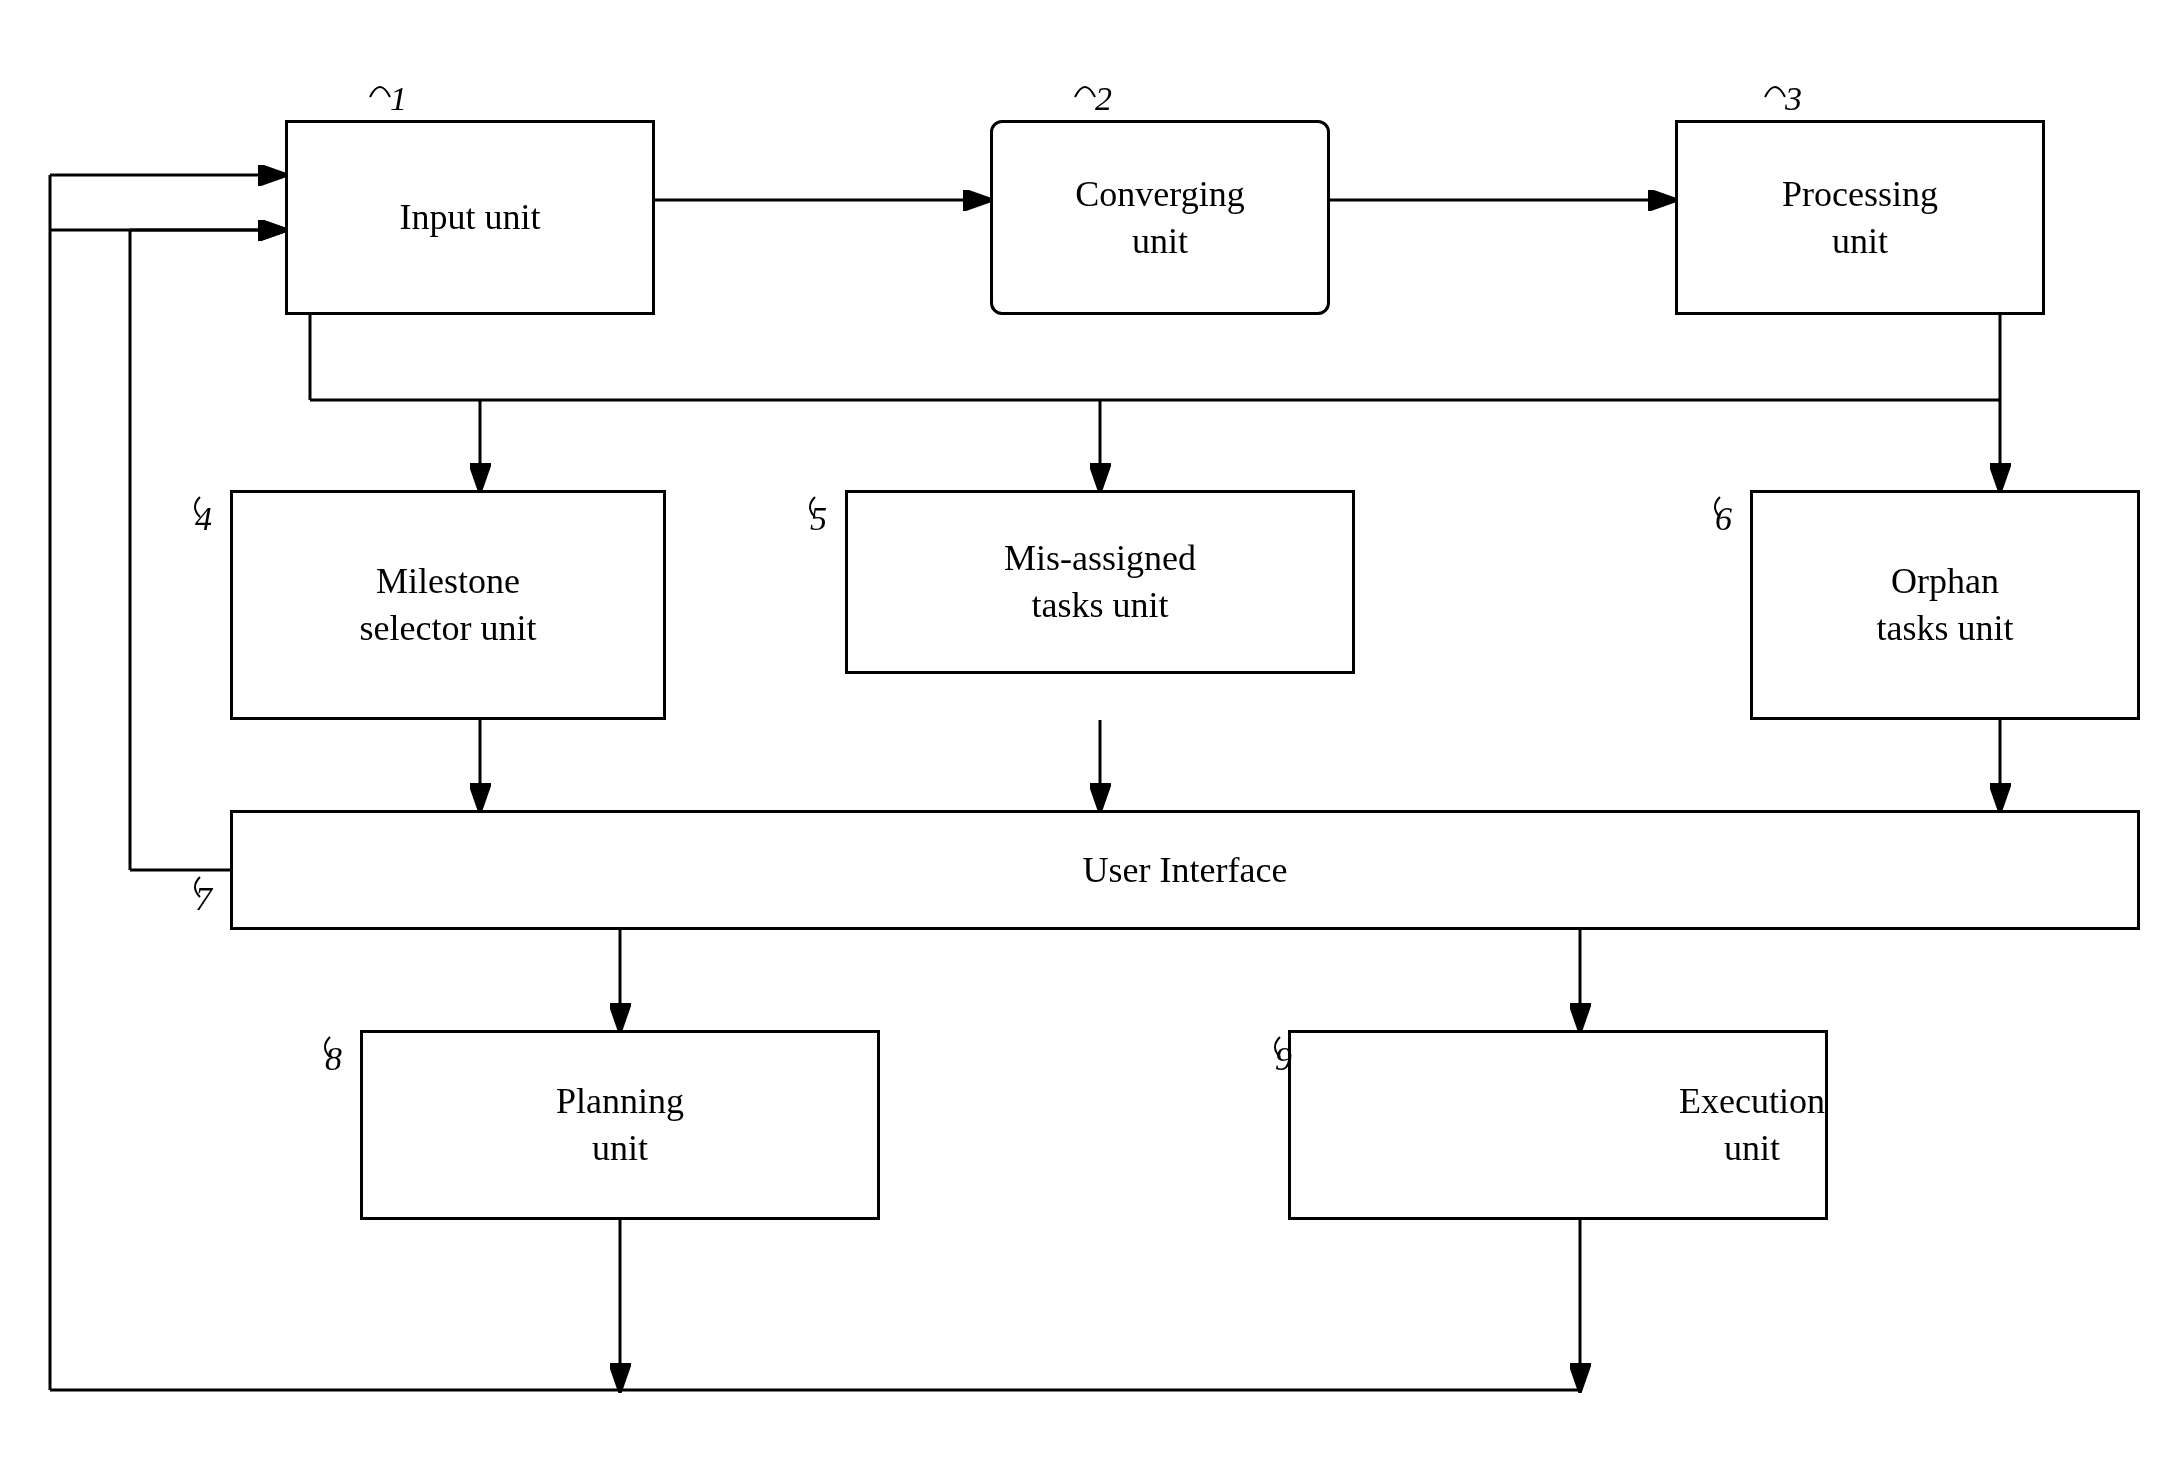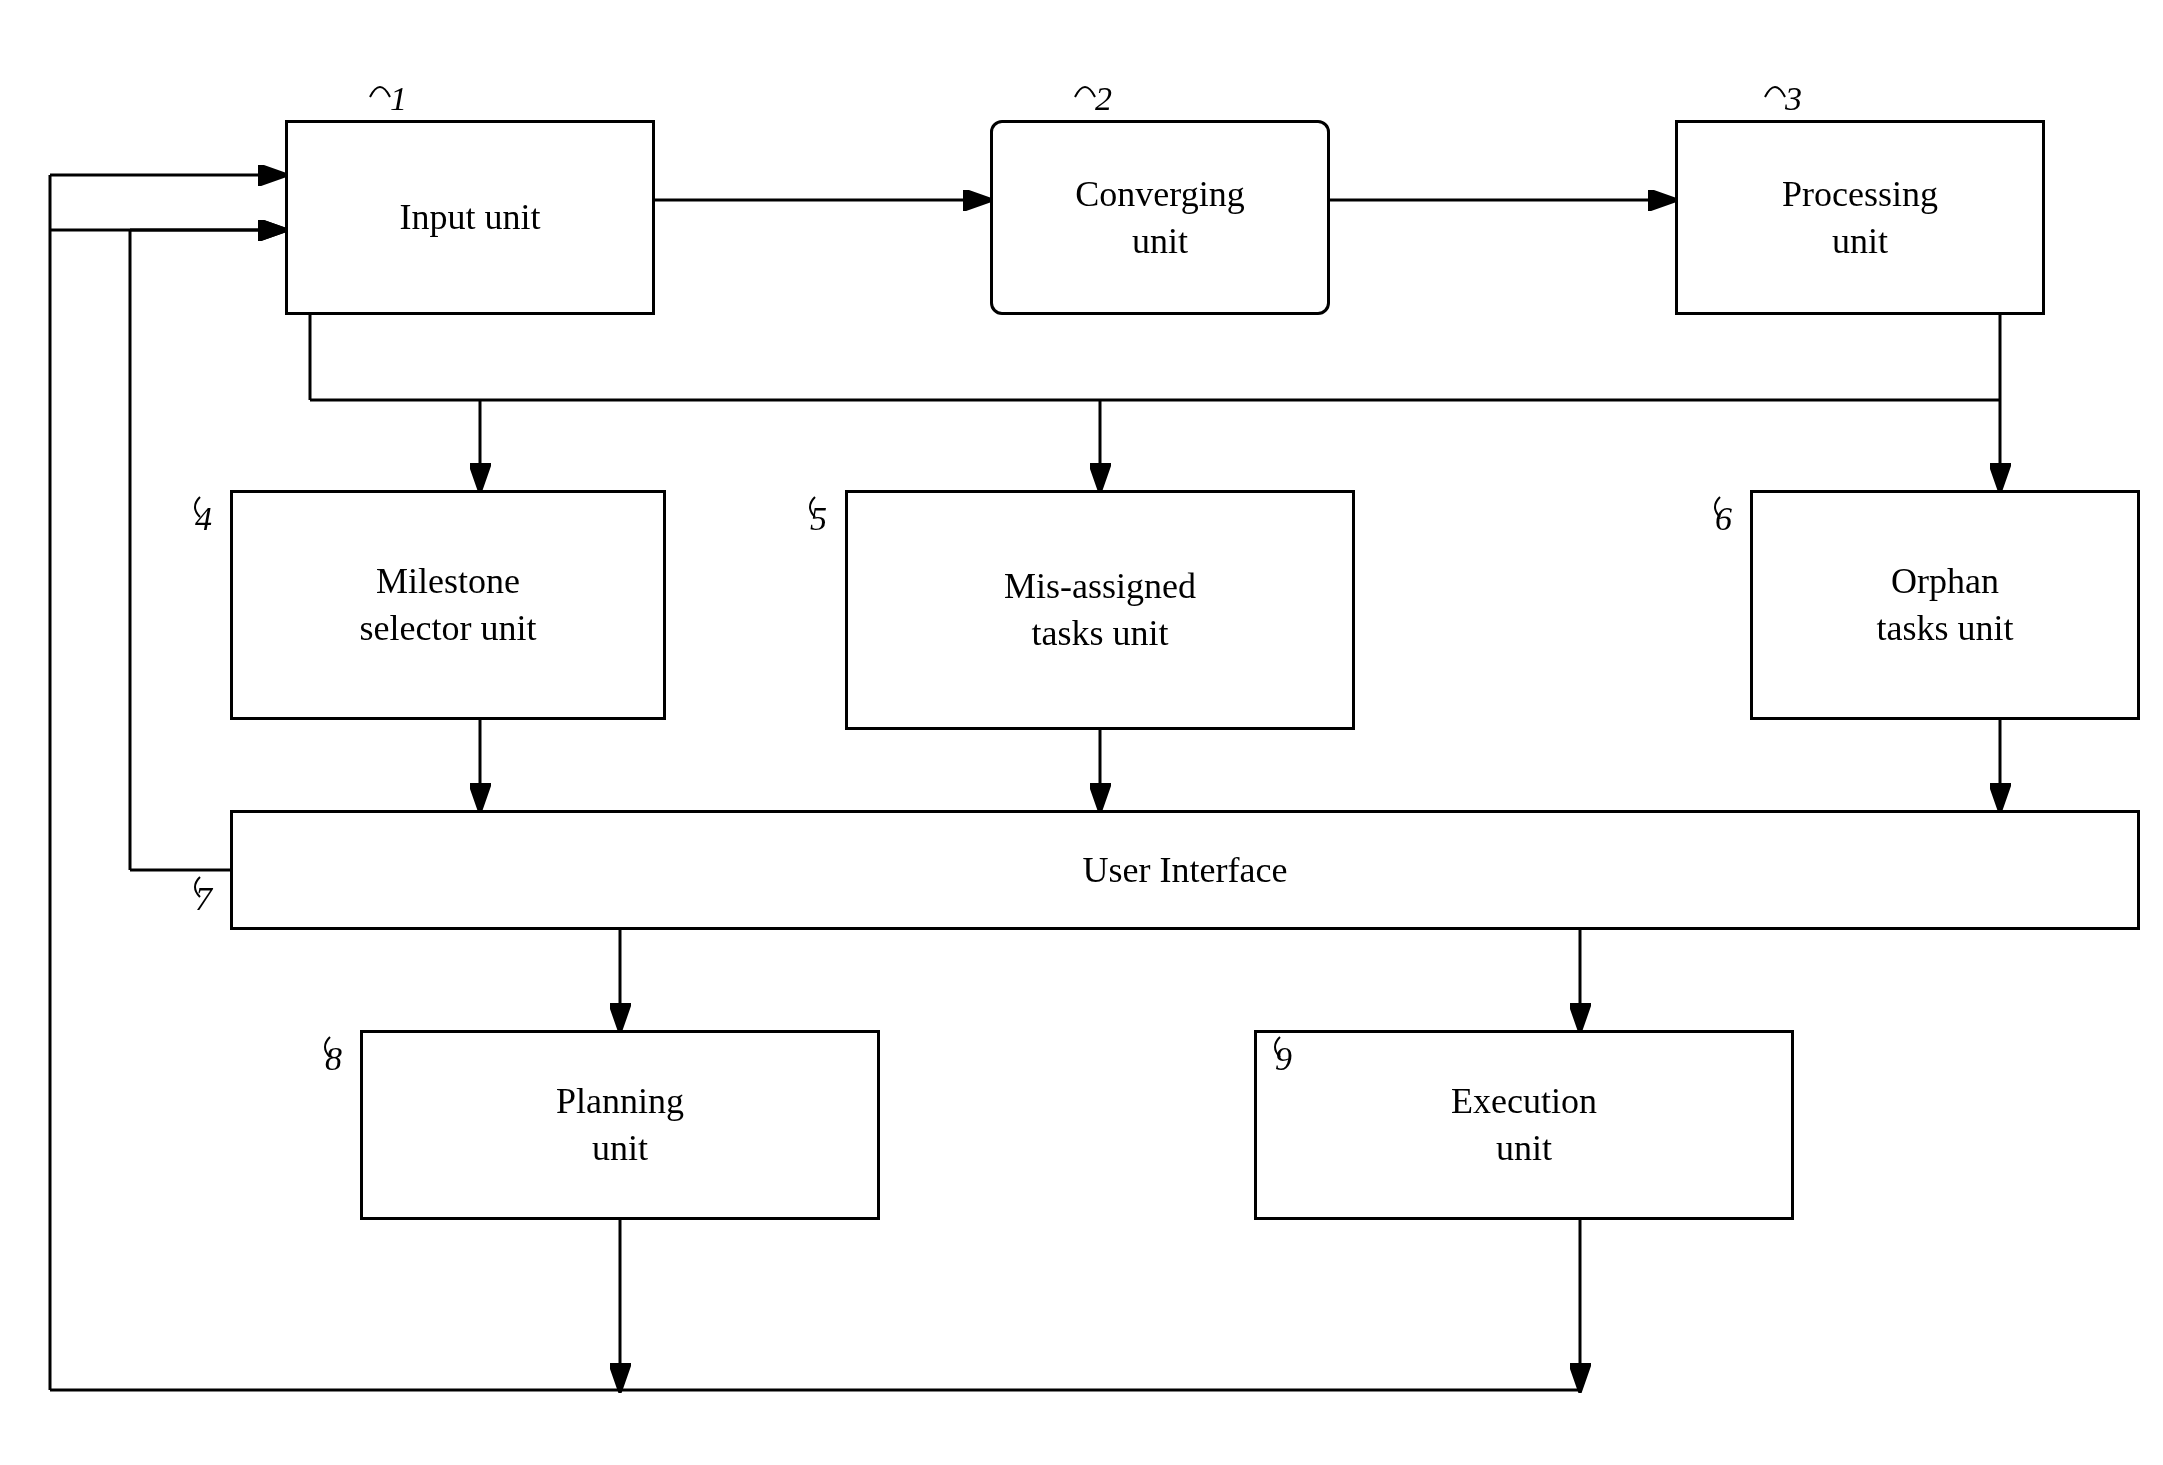--- a/index.html
+++ b/index.html
@@ -131,21 +131,21 @@
   </svg>
 
   <div class="box" style="left:230px; top:490px; width:436px; height:230px;">
     <span>Milestone<br>selector unit</span>
   </div>
   <span class="label-num" style="left:195px; top:500px;">4</span>
   <svg style="position:absolute;left:185px;top:492px;width:20px;height:30px;pointer-events:none;">
     <path d="M 15,5 Q 5,15 15,25" stroke="#000" stroke-width="2" fill="none"></path>
   </svg>
 
-  <div class="box" style="left:845px; top:490px; width:510px; height:240px;">
+  <div class="box" style="left:845px; top:490px; width:510px; height:184px;">
     <span>Mis-assigned<br>tasks unit</span>
   </div>
   <span class="label-num" style="left:810px; top:500px;">5</span>
   <svg style="position:absolute;left:800px;top:492px;width:20px;height:30px;pointer-events:none;">
     <path d="M 15,5 Q 5,15 15,25" stroke="#000" stroke-width="2" fill="none"></path>
   </svg>
 
   <div class="box" style="left:1750px; top:490px; width:390px; height:230px;">
     <span>Orphan<br>tasks unit</span>
   </div>
@@ -163,21 +163,21 @@
   </svg>
 
   <div class="box" style="left:360px; top:1030px; width:520px; height:190px;">
     <span>Planning<br>unit</span>
   </div>
   <span class="label-num" style="left:325px; top:1040px;">8</span>
   <svg style="position:absolute;left:315px;top:1032px;width:20px;height:30px;pointer-events:none;">
     <path d="M 15,5 Q 5,15 15,25" stroke="#000" stroke-width="2" fill="none"></path>
   </svg>
 
-  <div class="box" style="left:1254px; top:1030px; width:540px; height:190px;">
+  <div class="box" style="left:1288px; top:1030px; width:540px; height:190px;justify-content:flex-end;">
     <span>Execution<br>unit</span>
   </div>
   <span class="label-num" style="left:1275px; top:1040px;">9</span>
   <svg style="position:absolute;left:1265px;top:1032px;width:20px;height:30px;pointer-events:none;">
     <path d="M 15,5 Q 5,15 15,25" stroke="#000" stroke-width="2" fill="none"></path>
   </svg>
 
 </div>
 
 </body></html>

